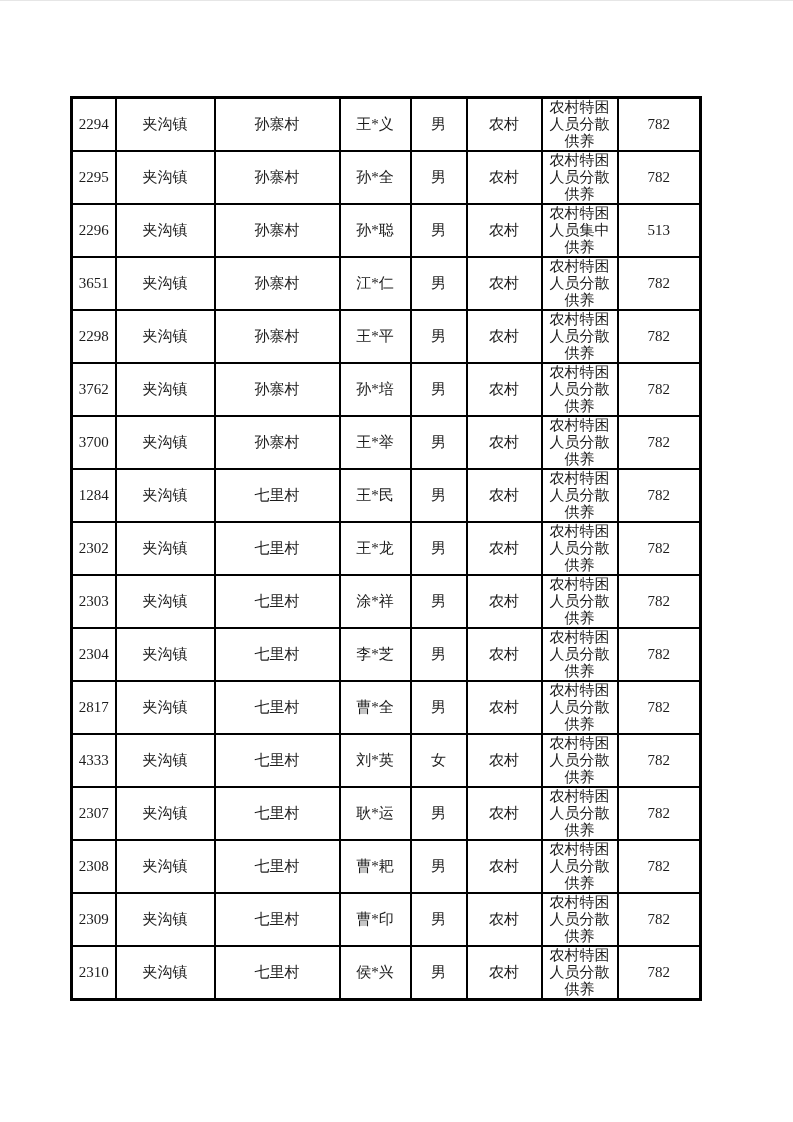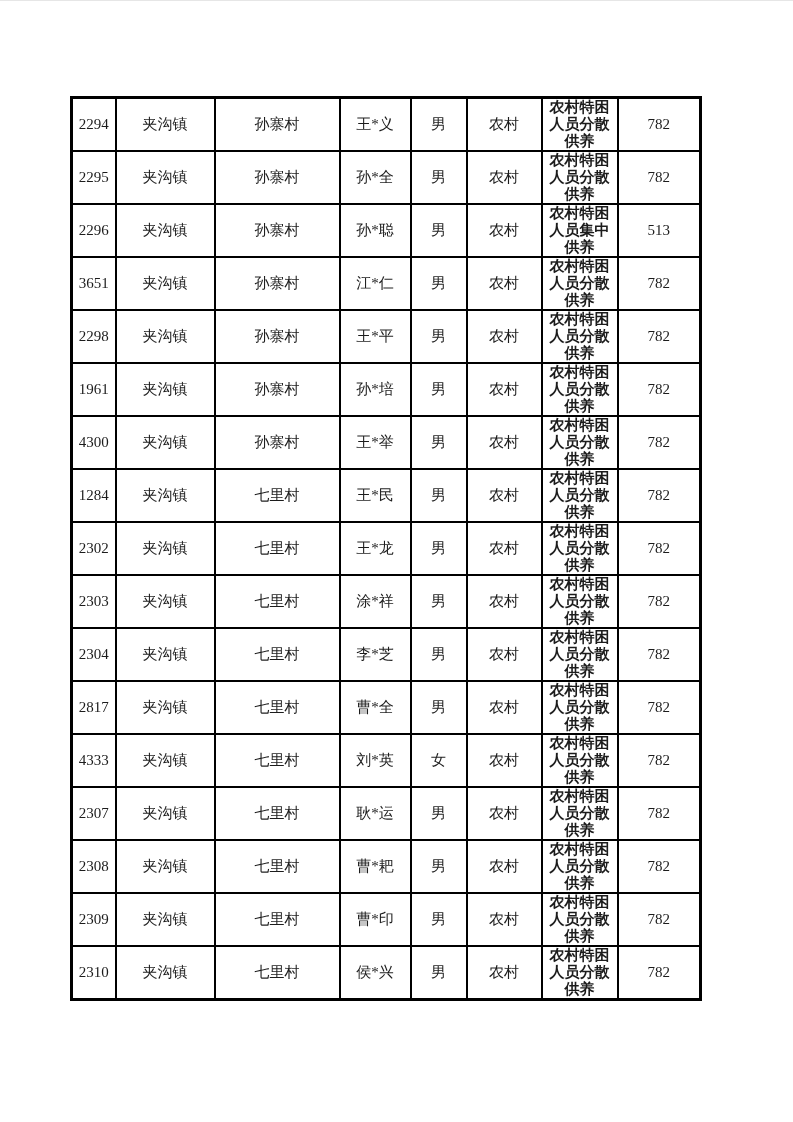--- a/index.html
+++ b/index.html
@@ -52,21 +52,20 @@
   col.col-id          { width: 44px; }
   col.col-town        { width: 99px; }
   col.col-village     { width: 125px; }
   col.col-name        { width: 71px; }
   col.col-gender      { width: 56px; }
   col.col-area        { width: 75px; }
   col.col-support     { width: 76px; }
   col.col-amount      { width: 83px; }
   td.cell-support_type {
     padding: 0 3px;
-    font-weight: bold;
   }
 </style>
 </head>
 <body>
 
 <div class="page">
   <div class="top-edge"></div>
   <table class="data-table">
     <colgroup>
       <col class="col-id">
@@ -123,31 +122,31 @@
           <td class="cell-id">2298</td>
           <td class="cell-town">夹沟镇</td>
           <td class="cell-village">孙寨村</td>
           <td class="cell-name">王*平</td>
           <td class="cell-gender">男</td>
           <td class="cell-area">农村</td>
           <td class="cell-support_type">农村特困人员分散供养</td>
           <td class="cell-amount">782</td>
         </tr>
         <tr>
-          <td class="cell-id">1961</td>
+          <td class="cell-id">3762</td>
           <td class="cell-town">夹沟镇</td>
           <td class="cell-village">孙寨村</td>
           <td class="cell-name">孙*培</td>
           <td class="cell-gender">男</td>
           <td class="cell-area">农村</td>
           <td class="cell-support_type">农村特困人员分散供养</td>
           <td class="cell-amount">782</td>
         </tr>
         <tr>
-          <td class="cell-id">4300</td>
+          <td class="cell-id">3700</td>
           <td class="cell-town">夹沟镇</td>
           <td class="cell-village">孙寨村</td>
           <td class="cell-name">王*举</td>
           <td class="cell-gender">男</td>
           <td class="cell-area">农村</td>
           <td class="cell-support_type">农村特困人员分散供养</td>
           <td class="cell-amount">782</td>
         </tr>
         <tr>
           <td class="cell-id">1284</td>

